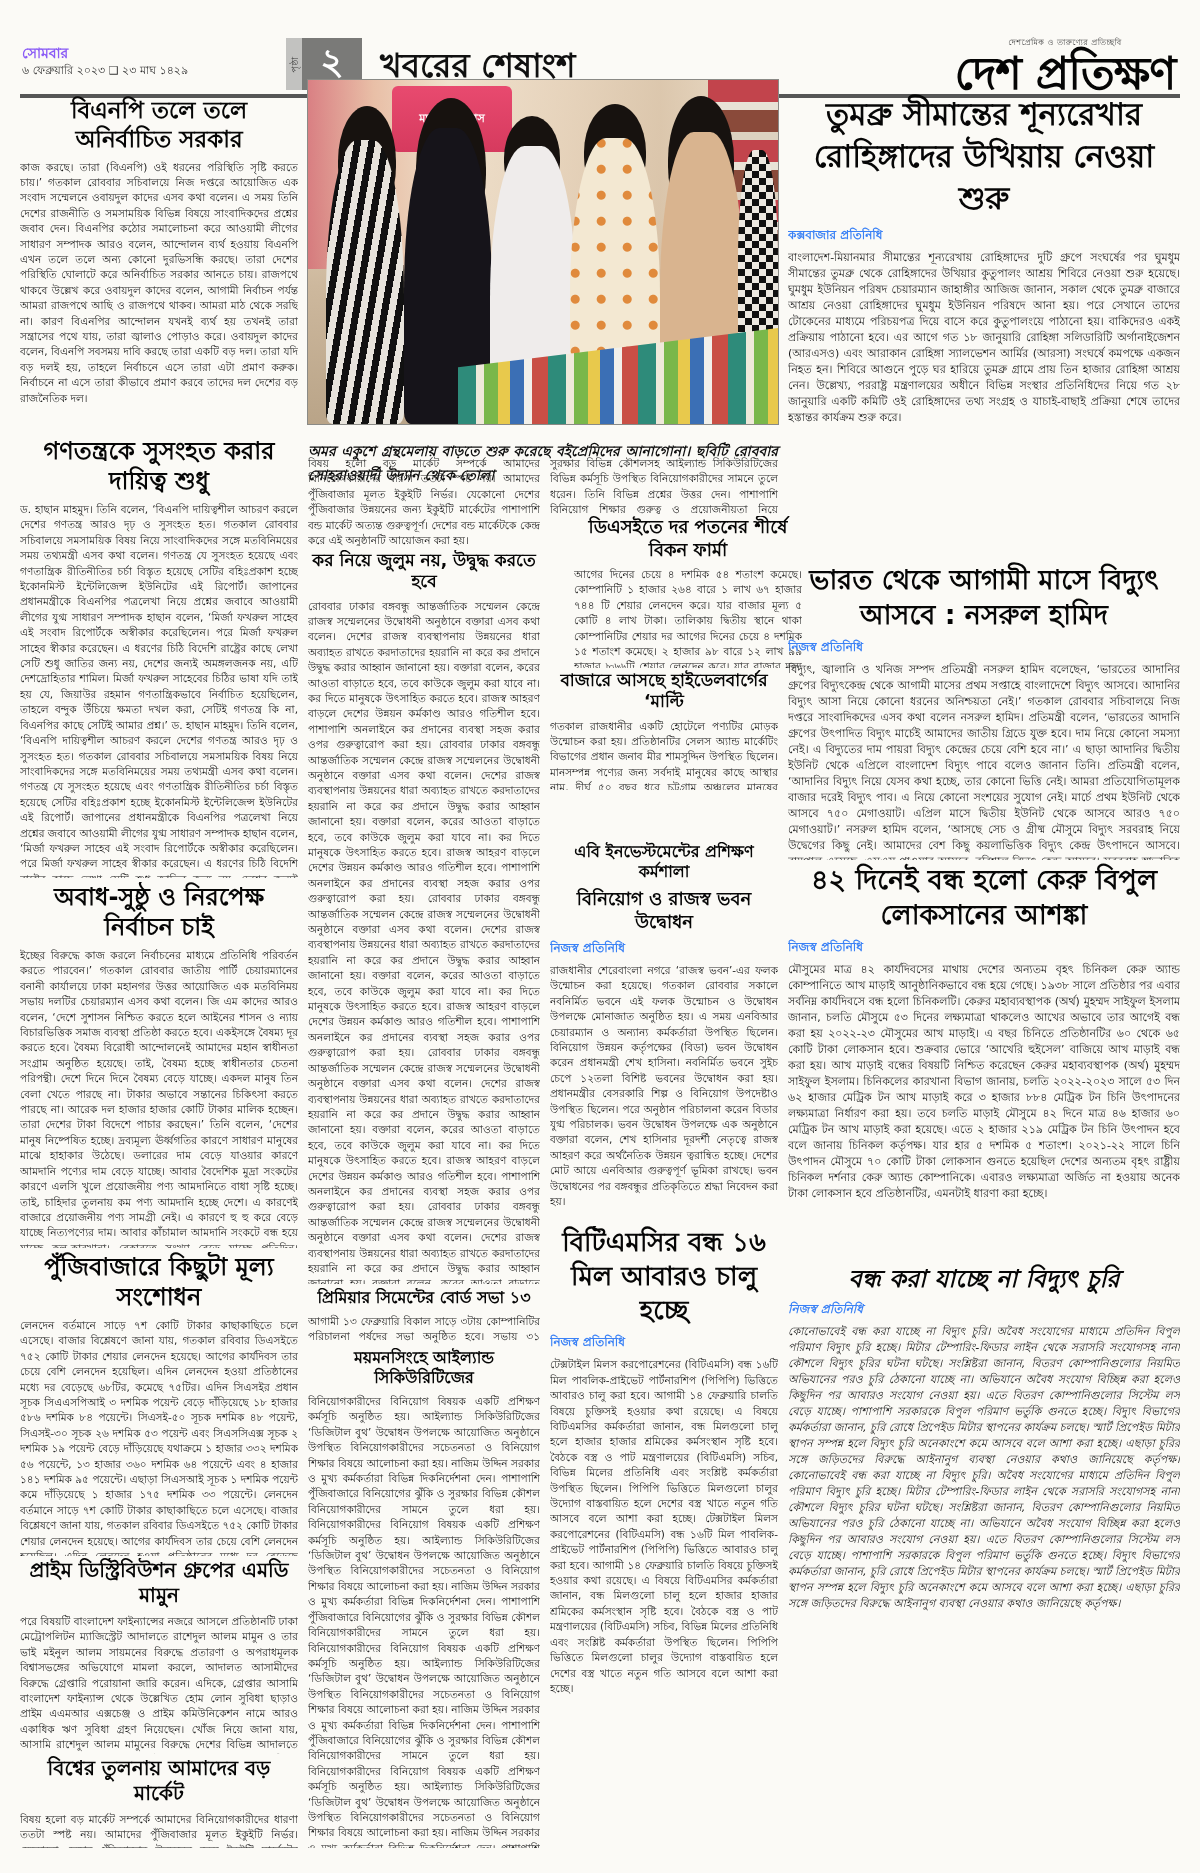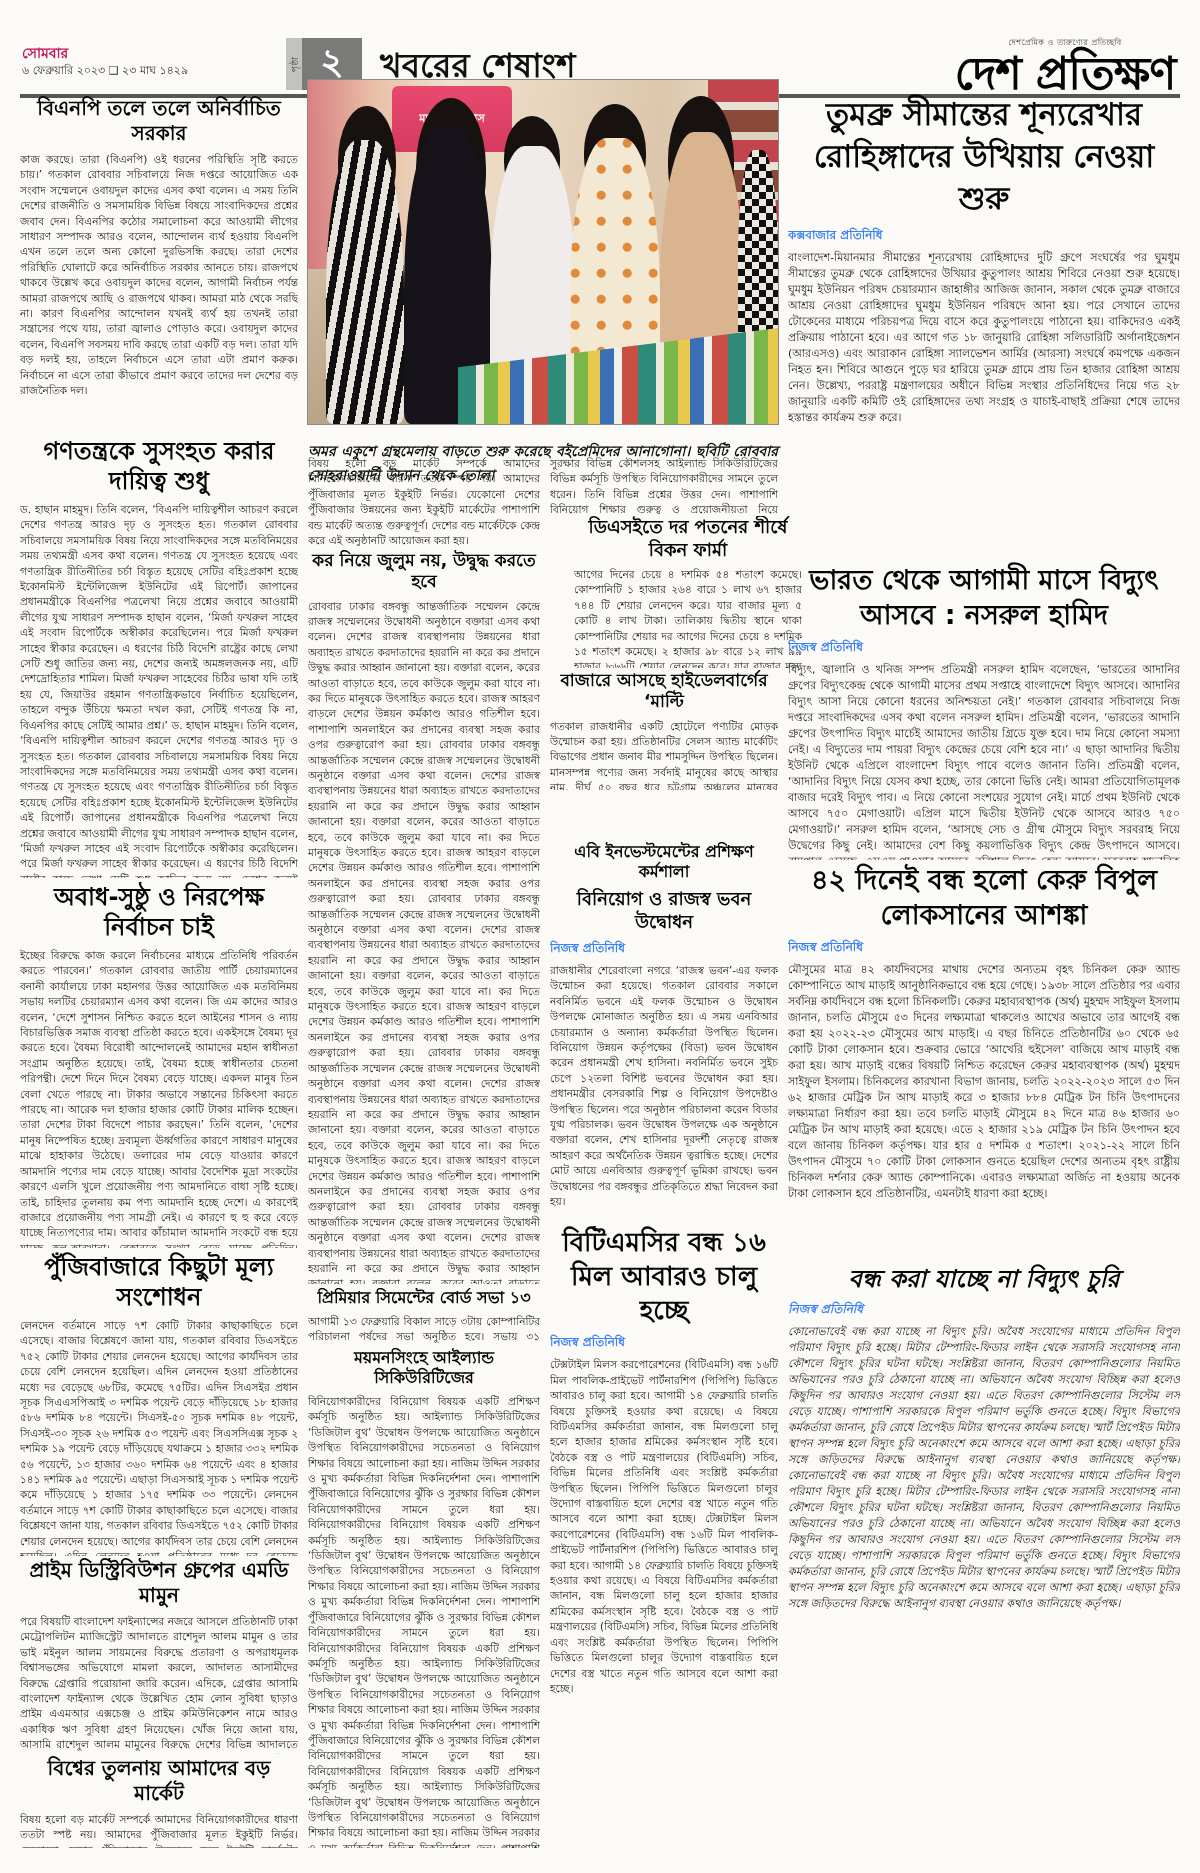--- a/index.html
+++ b/index.html
@@ -1,38 +1,38 @@
 <!DOCTYPE html>
 <html lang="bn"><head>
 <meta charset="utf-8">
 <style>
   html,body{margin:0;padding:0;background:#e8e8e4;}
   #page{position:relative;width:1200px;height:1873px;background:#fbfaf6;margin:0 auto;overflow:hidden;
         font-family:"DejaVu Sans",sans-serif;color:#181818;}
   
-  .hdr-day{position:absolute;left:22px;top:42px;font-size:14px;font-weight:bold;color:#be185d;}
+  .hdr-day{position:absolute;left:22px;top:42px;font-size:14px;font-weight:bold;color:#8b5cf6;}
   .hdr-date{position:absolute;left:22px;top:62px;font-size:11px;color:#333;}
   .pg-tab{position:absolute;left:286px;top:38px;width:16px;height:52px;background:#c2c2c0;
           display:flex;align-items:center;justify-content:center;}
   .pg-tab span{writing-mode:vertical-rl;transform:rotate(180deg);font-size:9px;color:#3a3a3a;letter-spacing:1px;}
   .pg-num{position:absolute;left:302px;top:38px;width:60px;height:52px;background:#7a7a78;
           display:flex;align-items:center;justify-content:center;color:#fff;font-size:36px;font-weight:bold;}
   .section-title{position:absolute;left:380px;top:40px;font-size:33px;font-weight:bold;color:#101010;}
   .brand-wrap{position:absolute;right:20px;top:36px;width:230px;text-align:center;}
   .brand-tag{font-size:8px;color:#444;letter-spacing:.5px;}
   .brand{font-size:45px;font-weight:900;color:#050505;letter-spacing:-1px;line-height:1.1;}
   .hdr-rule{position:absolute;left:20px;top:94px;width:1160px;height:4px;background:#565656;}
   
   .art{position:absolute;overflow:hidden;}
   .art h2{margin:0 0 6px 0;text-align:center;font-weight:bold;color:#060606;line-height:1.25;}
   .byline{font-size:12px;font-weight:bold;color:#3b82f6;margin:2px 0 4px 0;}
   .body{font-size:10.5px;line-height:15.4px;text-align:justify;color:#1c1c1c;}
   .c4 .body{font-size:11px;line-height:16px;}
   
-  .h23 h2{font-size:20px;} .h22 h2{font-size:24px;} .h20 h2{font-size:20px;}
+  .h23 h2{font-size:23px;} .h22 h2{font-size:24px;} .h20 h2{font-size:20px;}
   .h18 h2{font-size:18px;} .h17 h2{font-size:17px;} .h16 h2{font-size:16px;}
   .h26 h2{font-size:26px;line-height:1.3;} .h31 h2{font-size:31px;line-height:1.35;}
   .h27 h2{font-size:27px;line-height:1.3;} .h24 h2{font-size:24px;}
   
   .photo{position:absolute;left:308px;top:80px;width:470px;height:344px;overflow:hidden;
          background:linear-gradient(180deg,#e8d9c4 0%,#dfcdb4 35%,#cdb89d 60%,#b9a488 100%);
          outline:1px solid #8a8a86;}
   .ph-blur1{position:absolute;left:0;top:0;width:100%;height:55%;
          background:linear-gradient(90deg,#d66a74 0%,#e9b9a0 14%,#f2e3cf 30%,#e6d2ba 55%,#d9c3a8 75%,#efe2cf 100%);opacity:.8;}
   .banner{position:absolute;left:84px;top:6px;width:120px;height:66px;background:linear-gradient(180deg,#e84a6f,#d63a5e);

